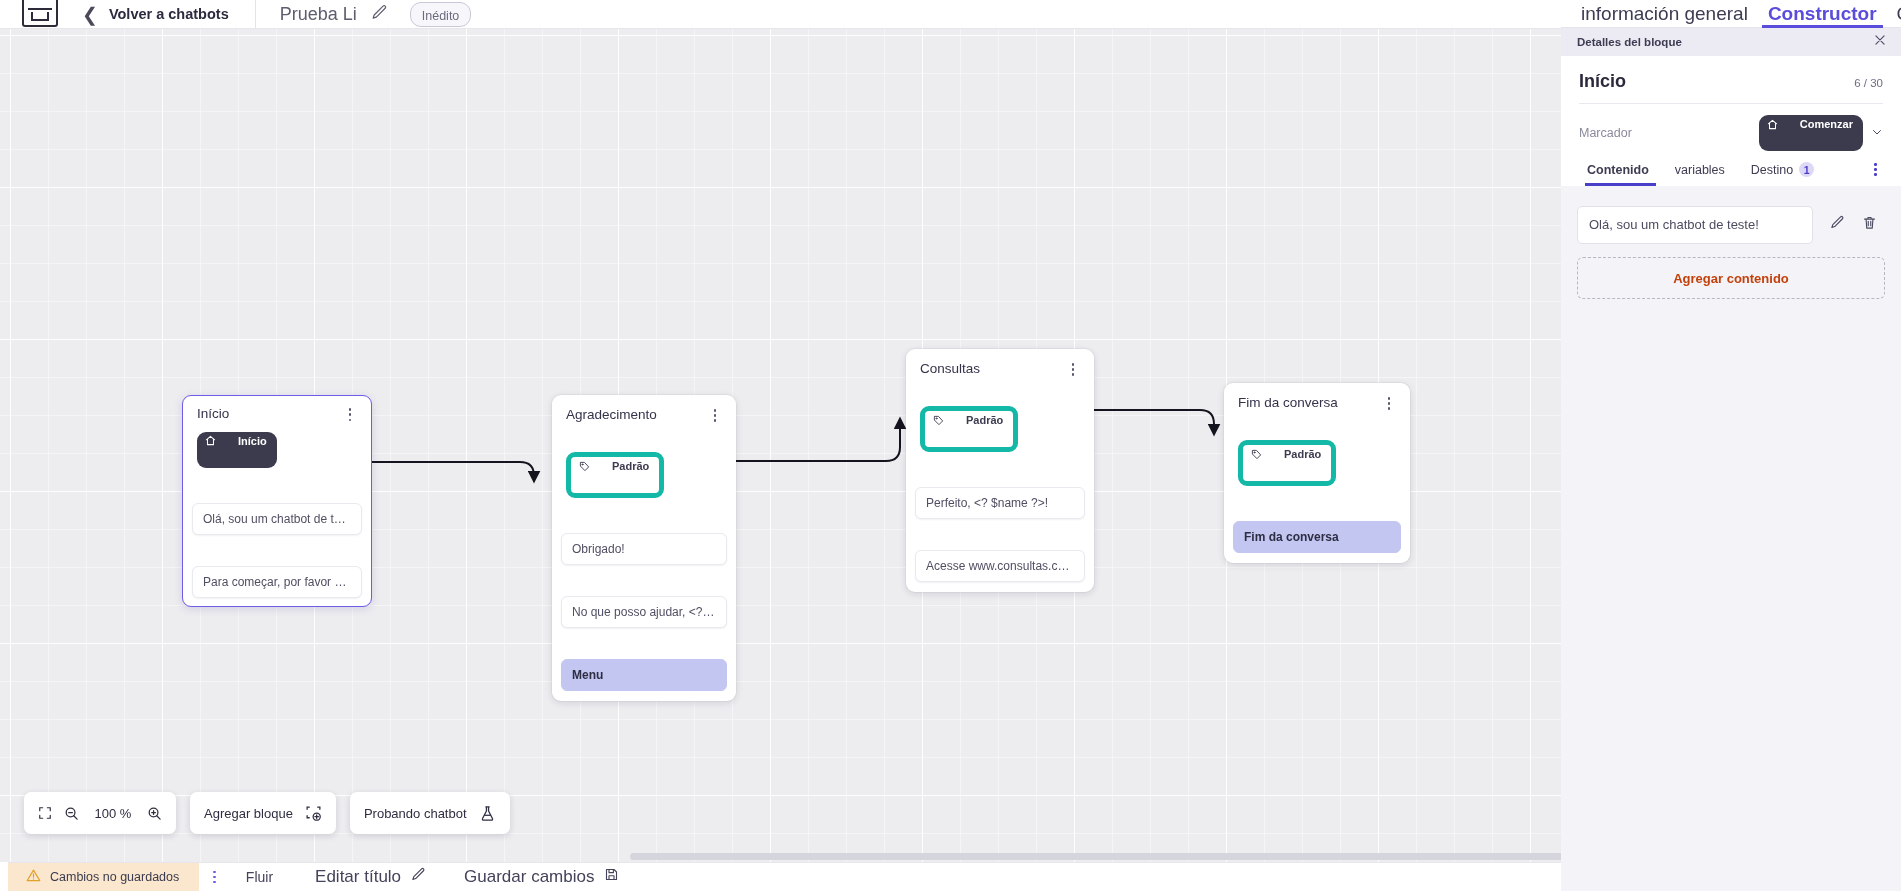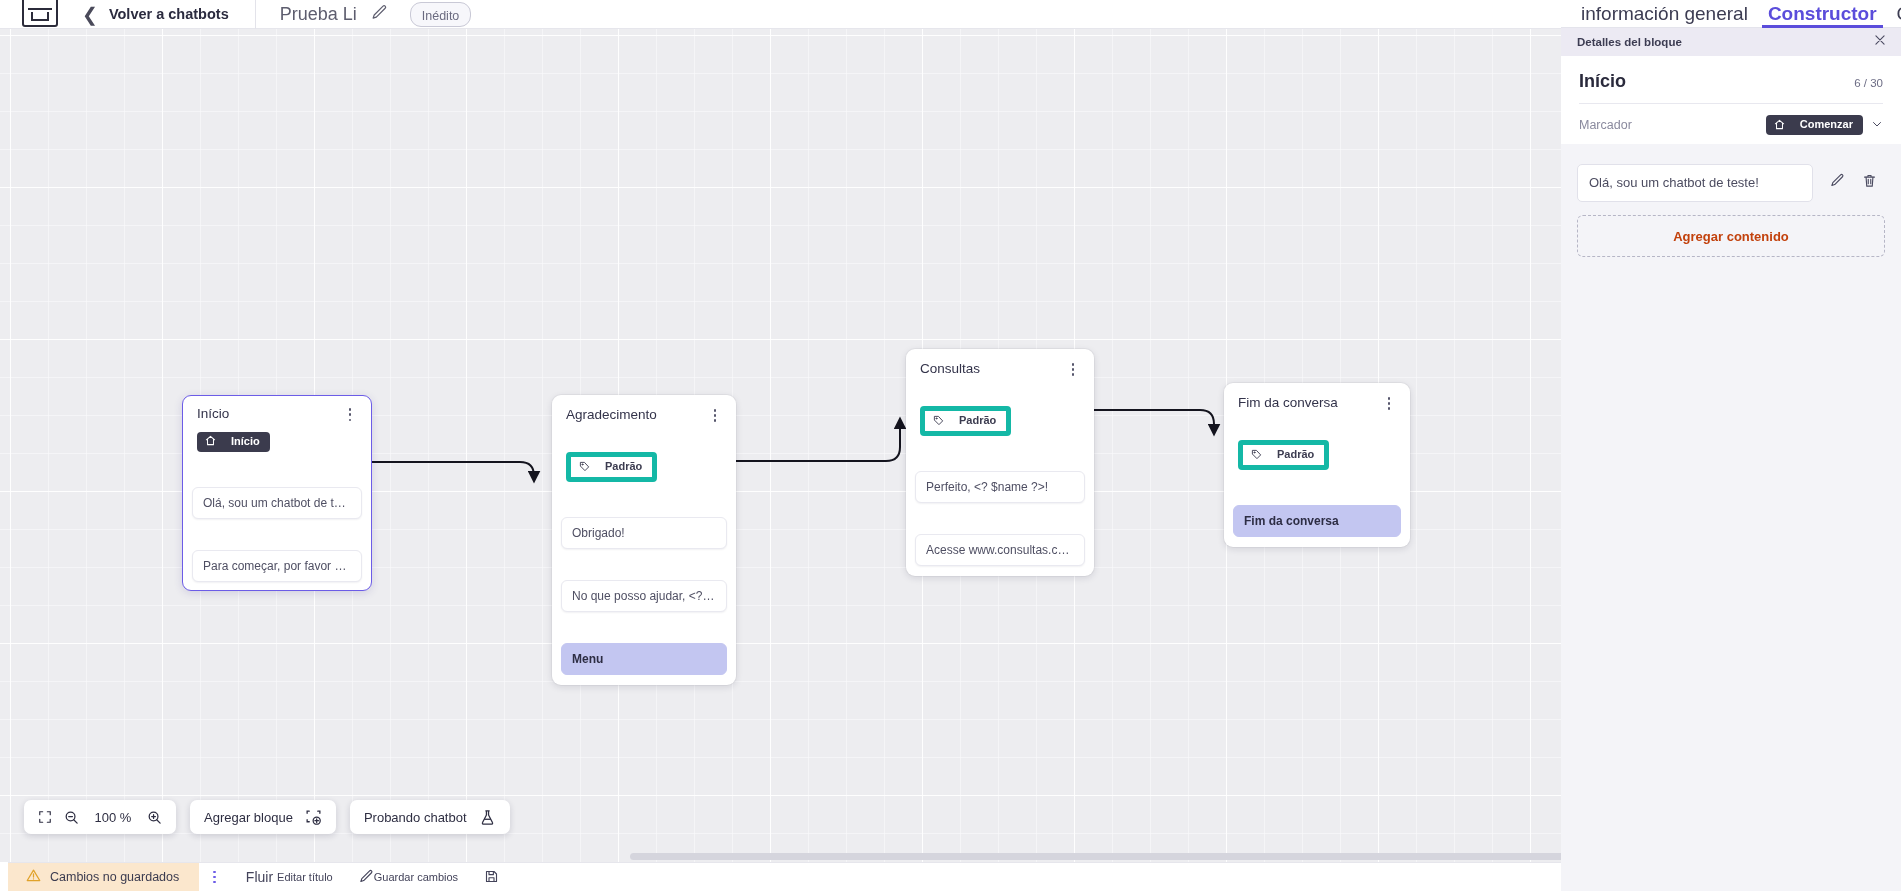--- a/index.html
+++ b/index.html
@@ -74,42 +74,42 @@
   .node.selected {
     border:1.6px solid #6c5ce7; padding: 10.4px 0 8.4px 0;
     box-shadow: 0 2px 8px rgba(60,50,140,.16);
   }
   .node-head { display:flex; align-items:flex-start; justify-content:space-between; padding: 0 14px; }
   .node-title { font-size:13.5px; color:#33334a; font-weight:400; line-height:1.2; }
   .kebab { width:14px; display:flex; flex-direction:column; align-items:center; gap:2.5px; cursor:pointer; padding-top:2px;}
   .kebab i { width:2.6px; height:2.6px; border-radius:50%; background:#55556b; display:block; }
   .tag-row { padding: 9px 14px 0; }
   .tag {
-    display:inline-flex; align-items:center; gap:15px;
-    border-radius:4px; font-size:11px; font-weight:700; padding:3px 10px 5px 8px;
+    display:inline-flex; align-items:center; gap:22px;
+    border-radius:9px; font-size:11px; font-weight:700; padding:3px 10px 21px 8px;
   }
   .tag.dark { background:#3b3b4d; color:#ffffff; }
   .tag.plain { background:#ffffff; color:#3c3c50; border:5px solid #14b8a6; font-weight:600;margin-top:20px; }
   .tag svg { display:block; }
   .rows { margin-top:11px; display:flex; flex-direction:column; gap:7px; padding:0 9px; }
   .row {
     background:#ffffff; border:1px solid #e9e9f0; border-radius:6px;
     font-size:12px; color:#4f4f63; padding:8px 10px;
     box-shadow: 0 1px 2px rgba(20,20,50,.06);
     white-space:nowrap; overflow:hidden; text-overflow:ellipsis;margin-top:24px;
   }
   .row.highlight {
     background:#c3c6f1; border-color:#c3c6f1; color:#2d2d44; font-weight:700;
     box-shadow:none;
   }
 
   
   .fl-toolbar { position:absolute; left:24px; bottom:28px; display:flex; gap:14px; align-items:center; }
   .pill {
-    background:#ffffff; border-radius:7px; height:34px; display:flex; align-items:center;
+    background:#ffffff; border-radius:7px; height:42px; display:flex; align-items:center;
     box-shadow: 0 2px 6px rgba(30,30,60,.16); padding: 0 14px; gap:12px;
   }
   .pill .ic { cursor:pointer; display:flex; align-items:center; }
   .zoom-val { font-size:13px; color:#2e2e42; font-weight:400; min-width:44px; text-align:center; }
   .pill-label { font-size:13px; color:#2e2e42; white-space:nowrap; }
 
   
   .h-scroll { position:absolute; left:0; bottom:0; width:1561px; height:12px; }
   .h-scroll .thumb {
     position:absolute; left:630px; top:3px; width:935px; height:7px;
@@ -128,21 +128,21 @@
   .unsaved-txt { font-size:12.5px; color:#3b3b4f; }
   .sb-kebab { margin-left:14px; display:flex; flex-direction:column; gap:2.5px; cursor:pointer; }
   .sb-kebab i { width:2.6px; height:2.6px; border-radius:50%; background:#6c5ce7; display:block; }
   .sb-tab {
     margin-left:26px; font-size:14px; color:#43435a; padding: 5px 4px 6px; cursor:pointer;
     position:relative;
   }
   .sb-tab.active::after{
     content:""; position:absolute; left:-14px; right:-14px; bottom:-6px; height:2.5px; background:#5b4ddb;
   }
-  .sb-act { display:flex; align-items:center; gap:26px; font-size:11px; color:#43435a; cursor:pointer; white-space:nowrap; }
+  .sb-act { margin-left:38px; display:flex; align-items:center; gap:10px; font-size:17px; color:#43435a; cursor:pointer; white-space:nowrap; }
 
   
   .rpanel { position:absolute; left:1561px; top:0; width:340px; height:891px; background:#f4f4f8; }
   .rtabs { height:28px; background:#ffffff; display:flex; align-items:center; gap:0; padding-left:10px; border-bottom:1px solid #e4e4ec; }
   .rtab {
     font-size:19px; color:#3c3c52; padding: 0 10px; height:28px; display:flex; align-items:center;
     cursor:pointer; position:relative; white-space:nowrap;
   }
   .rtab.active { color:#5b4ddb; font-weight:700; }
   .rtab.active::after { content:""; position:absolute; left:4px; right:4px; bottom:0; height:2.5px; background:#5b4ddb; }
@@ -445,20 +445,37 @@
             </span>
             <span>Comenzar</span>
           </span>
           <span class="chev">
             <svg width="12" height="12" viewBox="0 0 24 24" fill="none" stroke="#4a4a60" stroke-width="2" stroke-linecap="round" stroke-linejoin="round">
                 <path d="M5 9l7 7 7-7"></path>
               </svg>
           </span>
         </span>
       </div>
+      <div class="rtabs2">
+        <span class="rtab2 active">
+          <span>Contenido</span>
+        </span>
+        <span class="rtab2">
+          <span>variables</span>
+        </span>
+        <span class="rtab2">
+          <span>Destino</span>
+          <span class="mini-badge">1</span>
+        </span>
+        <span class="rtab2-kebab">
+            <i></i>
+            <i></i>
+            <i></i>
+          </span>
+      </div>
     </div>
 
     <div class="rbody">
       <div class="content-item">
         <div class="content-box">Olá, sou um chatbot de teste!</div>
         <div class="item-actions">
           <span class="act-btn">
             <svg width="15" height="15" viewBox="0 0 24 24" fill="none" stroke="#4a4a60" stroke-width="1.8" stroke-linecap="round" stroke-linejoin="round">
                 <path d="M17 3a2.1 2.1 0 0 1 3 3L7.5 18.5 3 20l1.5-4.5z"></path>
               </svg>

